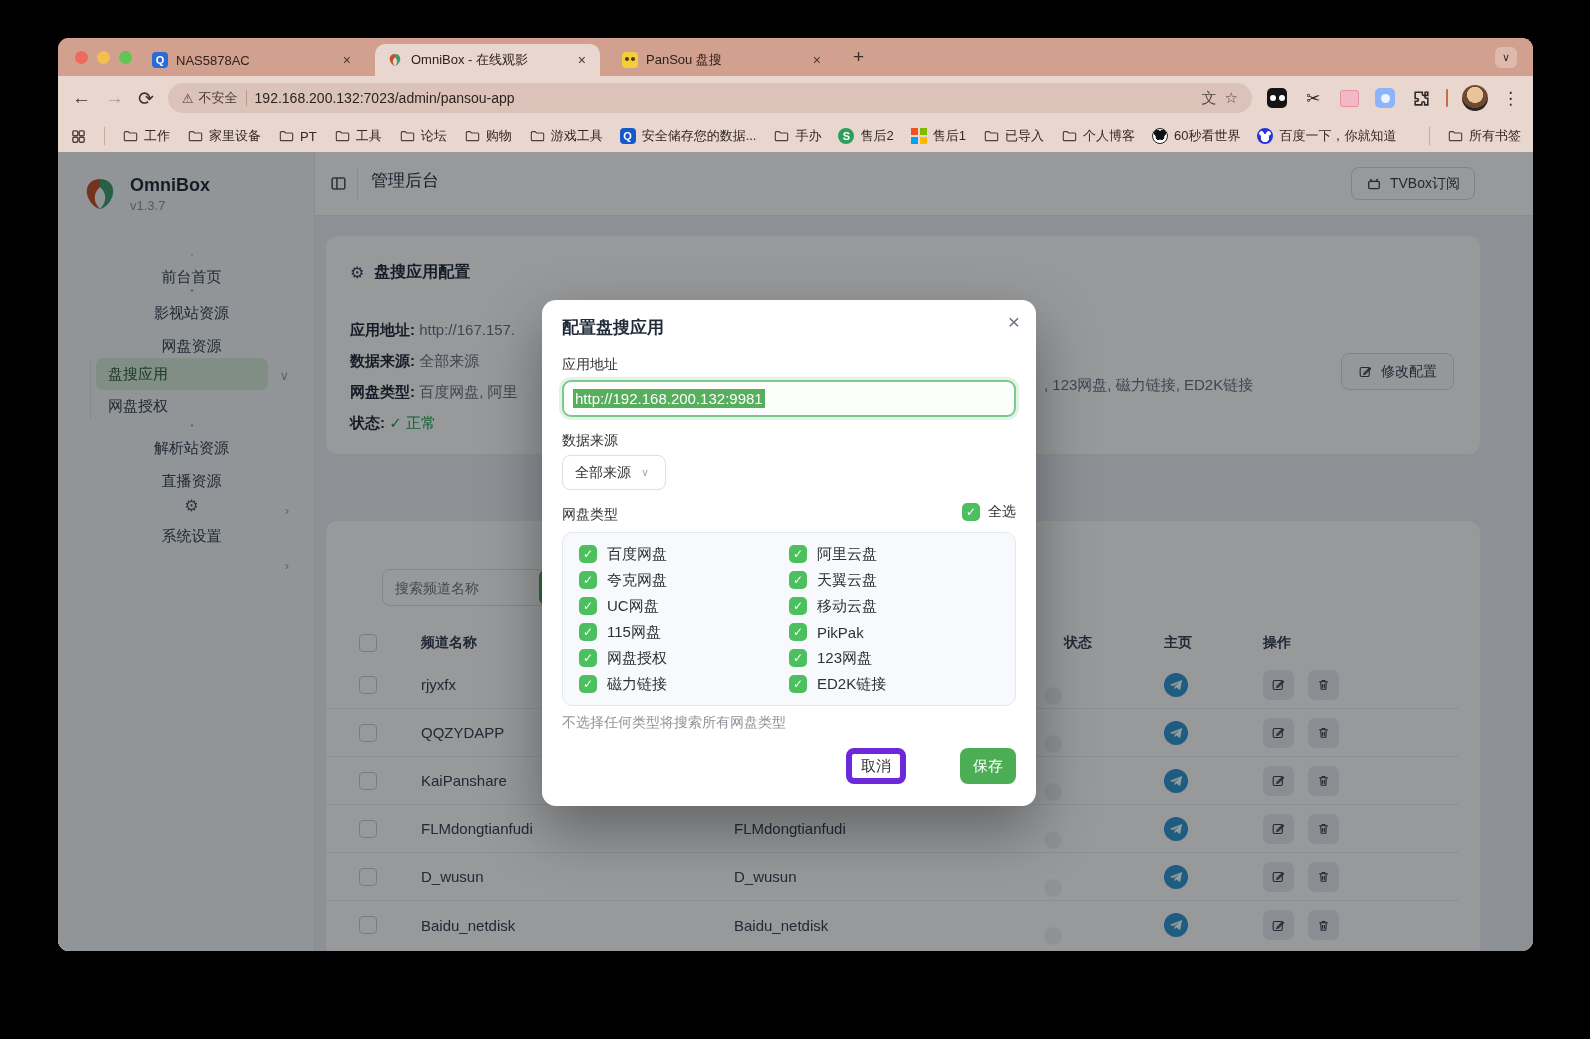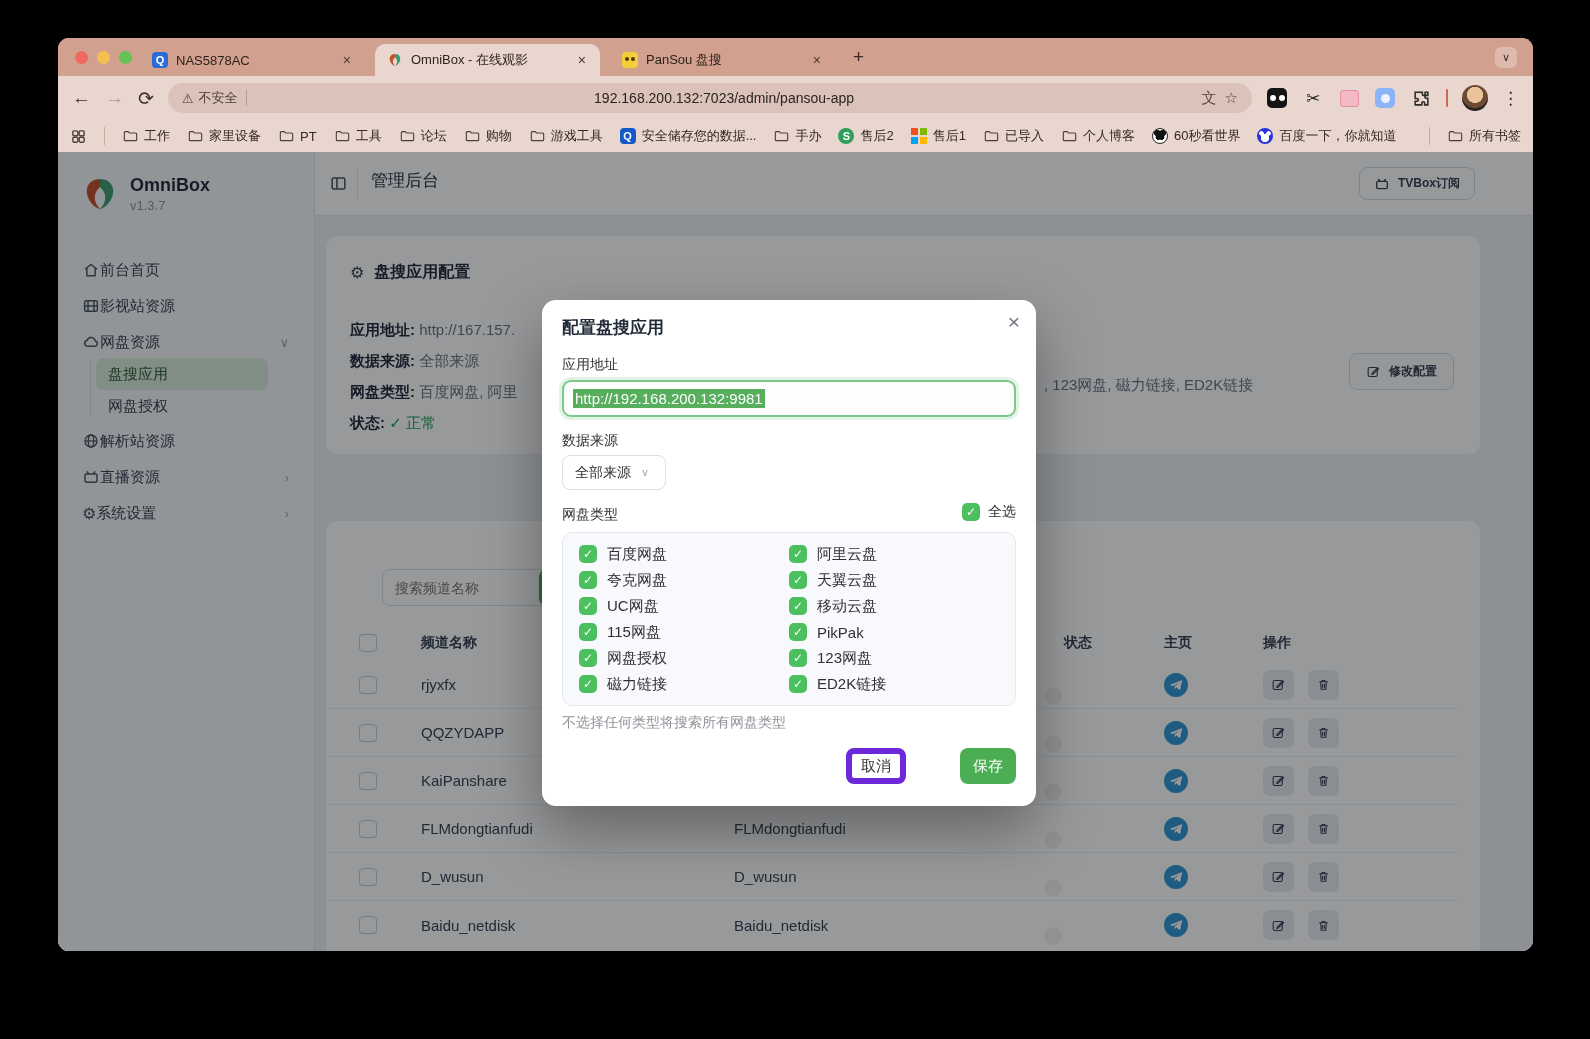--- a/index.html
+++ b/index.html
@@ -20,54 +20,54 @@
     justify-content:center;font-size:11px;font-weight:bold;color:#fff;}
   
   #toolbar{position:absolute;left:0;top:38px;width:100%;height:44px;background:#e8d6cf;
     display:flex;align-items:center;padding:0 14px;box-sizing:border-box;gap:14px;}
   .navg{font-size:19px;color:#3a2f29;}
   .navg.dis{color:#b19a90;}
   #addrpill{flex:1;height:30px;background:#dcc3b9;border-radius:15px;display:flex;
     align-items:center;padding:0 14px;gap:8px;color:#2b2420;font-size:14px;box-sizing:border-box;}
   #addrpill .sec{display:flex;align-items:center;gap:5px;font-size:13px;color:#4c4038;}
   #addrpill .div{width:1px;height:16px;background:#b39d93;}
-  #addrpill .url{flex:1;text-align:center;}
+  #addrpill .url{flex:1;}
   .pillico{font-size:15px;color:#55483f;}
   .extico{width:22px;height:22px;display:flex;align-items:center;justify-content:center;}
   .vbar{width:2px;height:18px;background:#c96a4f;border-radius:1px;}
   #avatar{width:26px;height:26px;border-radius:50%;
     background:radial-gradient(circle at 50% 38%,#e9c49a 0 38%,#6e4a33 40% 62%,#2c2622 64%);}
   
   #bookmarks{position:absolute;left:0;top:82px;width:100%;height:32px;background:#e8d6cf;
     display:flex;align-items:center;padding:0 12px;gap:17px;box-sizing:border-box;
     font-size:13px;color:#33281f;white-space:nowrap;}
   .bm{display:flex;align-items:center;gap:6px;}
   .bmsep{width:1px;height:18px;background:#c9ab9e;}
   .sq{width:16px;height:16px;border-radius:4px;display:flex;align-items:center;justify-content:center;
     font-size:11px;font-weight:bold;color:#fff;flex:0 0 16px;}
   .ms{display:grid;grid-template-columns:7px 7px;grid-template-rows:7px 7px;gap:2px;}
   .ms i{display:block;}
   
   #page{position:absolute;left:0;top:114px;width:1475px;height:799px;background:#eef0f4;}
   #sidebar{position:absolute;left:0;top:0;width:257px;height:100%;background:#f7f9fa;
     border-right:1px solid #e4e7eb;box-sizing:border-box;}
   .sitem{position:absolute;left:14px;width:229px;height:34px;display:flex;align-items:center;
-    padding-left:10px;box-sizing:border-box;font-size:15px;color:#374151;}
+    gap:12px;padding-left:10px;box-sizing:border-box;font-size:15px;color:#374151;flex-direction:column;}
   .sitem svg,.sitem .gly{color:#4b5563;}
   .sitem .chev{margin-left:auto;margin-right:12px;color:#9ca3af;font-size:13px;}
   .subitem{position:absolute;left:38px;width:172px;height:32px;display:flex;align-items:center;
     padding-left:12px;box-sizing:border-box;font-size:15px;color:#374151;border-radius:7px;}
   .subitem.active{background:#d9ecda;color:#2f5d36;}
   #subline{position:absolute;left:32px;top:207px;width:1px;height:60px;background:#dfe3e8;}
   #main{position:absolute;left:257px;top:0;width:1218px;height:100%;}
   #pghead{position:absolute;left:0;top:0;width:100%;height:64px;background:#fff;
     border-bottom:1px solid #e7eaee;box-sizing:border-box;}
   .card{position:absolute;background:#fff;border-radius:12px;border:1px solid #eceef2;box-sizing:border-box;}
   .btn{display:inline-flex;align-items:center;justify-content:center;gap:8px;background:#fff;
-    border:1px solid #d7dbe1;border-radius:8px;font-size:12px;color:#374151;box-sizing:border-box;font-weight:bold;}
+    border:1px solid #d7dbe1;border-radius:8px;font-size:14px;color:#374151;box-sizing:border-box;}
   .fieldlbl{font-weight:bold;color:#1f2937;}
   .fieldval{color:#6b7280;}
   .toggle{width:40px;height:22px;border-radius:11px;background:#43a047;position:relative;}
   .toggle .knob{position:absolute;right:2px;top:2px;width:18px;height:18px;border-radius:50%;background:#f2f2f2;}
   .iconbtn{width:31px;height:30px;border-radius:7px;background:#e9ecf0;display:flex;
     align-items:center;justify-content:center;}
   .rowgrid{display:grid;grid-template-columns:72px 313px 330px 100px 99px 1fr;align-items:center;
     padding-left:23px;box-sizing:border-box;}
   .tchk{width:16px;height:16px;border-radius:4px;border:1.5px solid #c8cdd4;background:#fff;margin-left:10px;}
   .rowline{border-bottom:1px solid #edeff2;}

